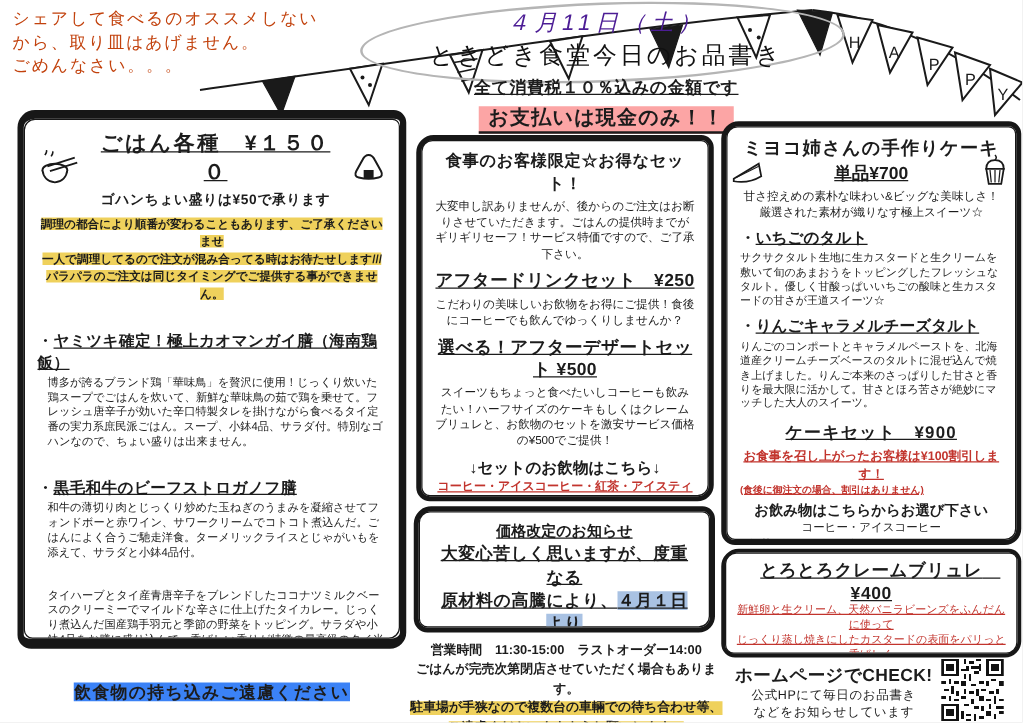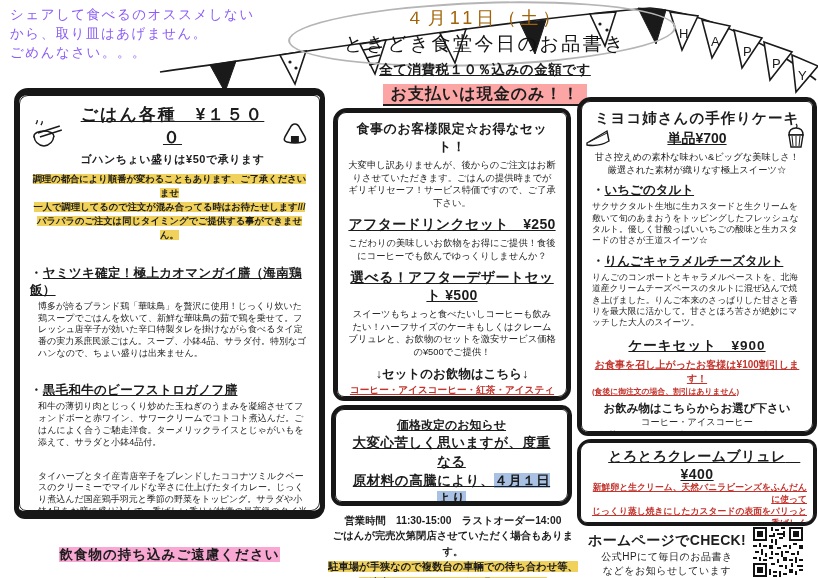--- a/index.html
+++ b/index.html
@@ -7,44 +7,44 @@
   .page { position:relative; width:818px; height:578px; background:#ffffff; overflow:hidden;
           color:#1c1c1c; font-family:"Liberation Sans", sans-serif; }
 
   
   .bunting { position:absolute; left:130px; top:0; pointer-events:none; }
   .title-ellipse { position:absolute; left:288px; top:2px; width:388px; height:64px;
                    border:2px solid #b5b5b5; border-radius:50%; transform:rotate(-2deg); }
 
   
   .topnote { position:absolute; left:10px; top:6px; font-size:13.5px; line-height:1.4;
-             letter-spacing:1.5px; color:#8b5cf6; }
+             letter-spacing:1.5px; color:#c2410c; }
 
   
   .header { position:absolute; left:300px; top:6px; width:370px; text-align:center; }
-  .hdate  { font-size:18px; letter-spacing:4px; color:#a16207; }
+  .hdate  { font-size:18px; letter-spacing:4px; color:#4c1d95;font-style:italic; }
   .htitle { font-size:19px; letter-spacing:2.5px; color:#111; margin-top:1px; }
   .htax   { font-size:13.5px; font-weight:bold; text-decoration:underline; margin-top:4px; letter-spacing:.5px; }
   .hpay   { margin-top:5px; }
   .hpay span { font-size:16px; font-weight:bold; background:#fca5a5; padding:1px 8px 2px;
                border-bottom:2px solid #1c1c1c; letter-spacing:1px; }
 
   
   .frame { position:absolute; background:#fff; border:4px solid #171717; border-radius:14px 10px 13px 11px; }
   .frame-inner { width:100%; height:100%; border:1.5px solid #171717; border-radius:9px 6px 9px 7px;
                  padding:7px 10px; overflow:hidden; }
   .left-frame  { left:14px;  top:88px;  width:311px; height:431px; border-width:7px 5px 8px 5px; }
   .mid-frame1  { left:333px; top:108px; width:238px; height:293px; }
   .mid-frame2  { left:331px; top:405px; width:241px; height:101px; }
   .right-frame1{ left:577px; top:97px;  width:240px; height:339px; }
   .right-frame2{ left:577px; top:439px; width:240px; height:87px; border-width:3px; }
 
   
   .hl-yellow { background:#efd15c; }
-  .hl-green  { background:#f9a8d4; }
+  .hl-green  { background:#3b82f6; }
   .hl-blue   { background:#a9c2e3; }
   .red       { color:#c2342d; }
 
   
   .lp-header { display:flex; align-items:center; justify-content:center; gap:8px; }
   .lp-head-text { text-align:center; }
   .lp-title { font-size:17px; font-weight:bold; text-decoration:underline; letter-spacing:2px; }
   .lp-sub   { font-size:11px; font-weight:bold; margin-top:3px; letter-spacing:.5px; }
   .lp-notice { margin-top:6px; text-align:center; font-size:9.3px; font-weight:bold; line-height:1.5; }
   .menu-item { margin-top:22px; }
@@ -82,21 +82,21 @@
   .ci-title span { text-decoration:underline; }
   .ci-desc { font-size:8.8px; line-height:1.3; margin-top:2px; color:#222; }
   .cs-title { text-align:center; font-size:13.5px; font-weight:bold; text-decoration:underline; margin-top:8px; letter-spacing:1px; }
   .cs-discount { text-align:center; font-size:10px; font-weight:bold; text-decoration:underline; margin-top:3px; }
   .cs-note { text-align:left; font-size:7.8px; font-weight:bold; text-decoration:underline; }
   .cs-drinks-header { text-align:center; font-size:11.5px; font-weight:bold; margin-top:4px; }
   .cs-drink { text-align:center; font-size:9.2px; line-height:1.4; }
 
   
   .br-title { text-align:center; font-size:14px; font-weight:bold; text-decoration:underline; letter-spacing:.5px; }
-  .br-line { text-align:right; font-size:8.8px; font-weight:bold; line-height:1.35; text-decoration:underline; }
+  .br-line { text-align:center; font-size:8.8px; font-weight:normal; line-height:1.35; text-decoration:underline; }
 
   
   .hp { position:absolute; left:583px; top:532px; width:168px; text-align:center; }
   .hp-title { font-size:14px; font-weight:bold; letter-spacing:.3px; }
   .hp-line { font-size:10px; line-height:1.35; letter-spacing:.5px; }
   .qr { position:absolute; left:753px; top:527px; }
 </style>
 </head>
 <body>
 

